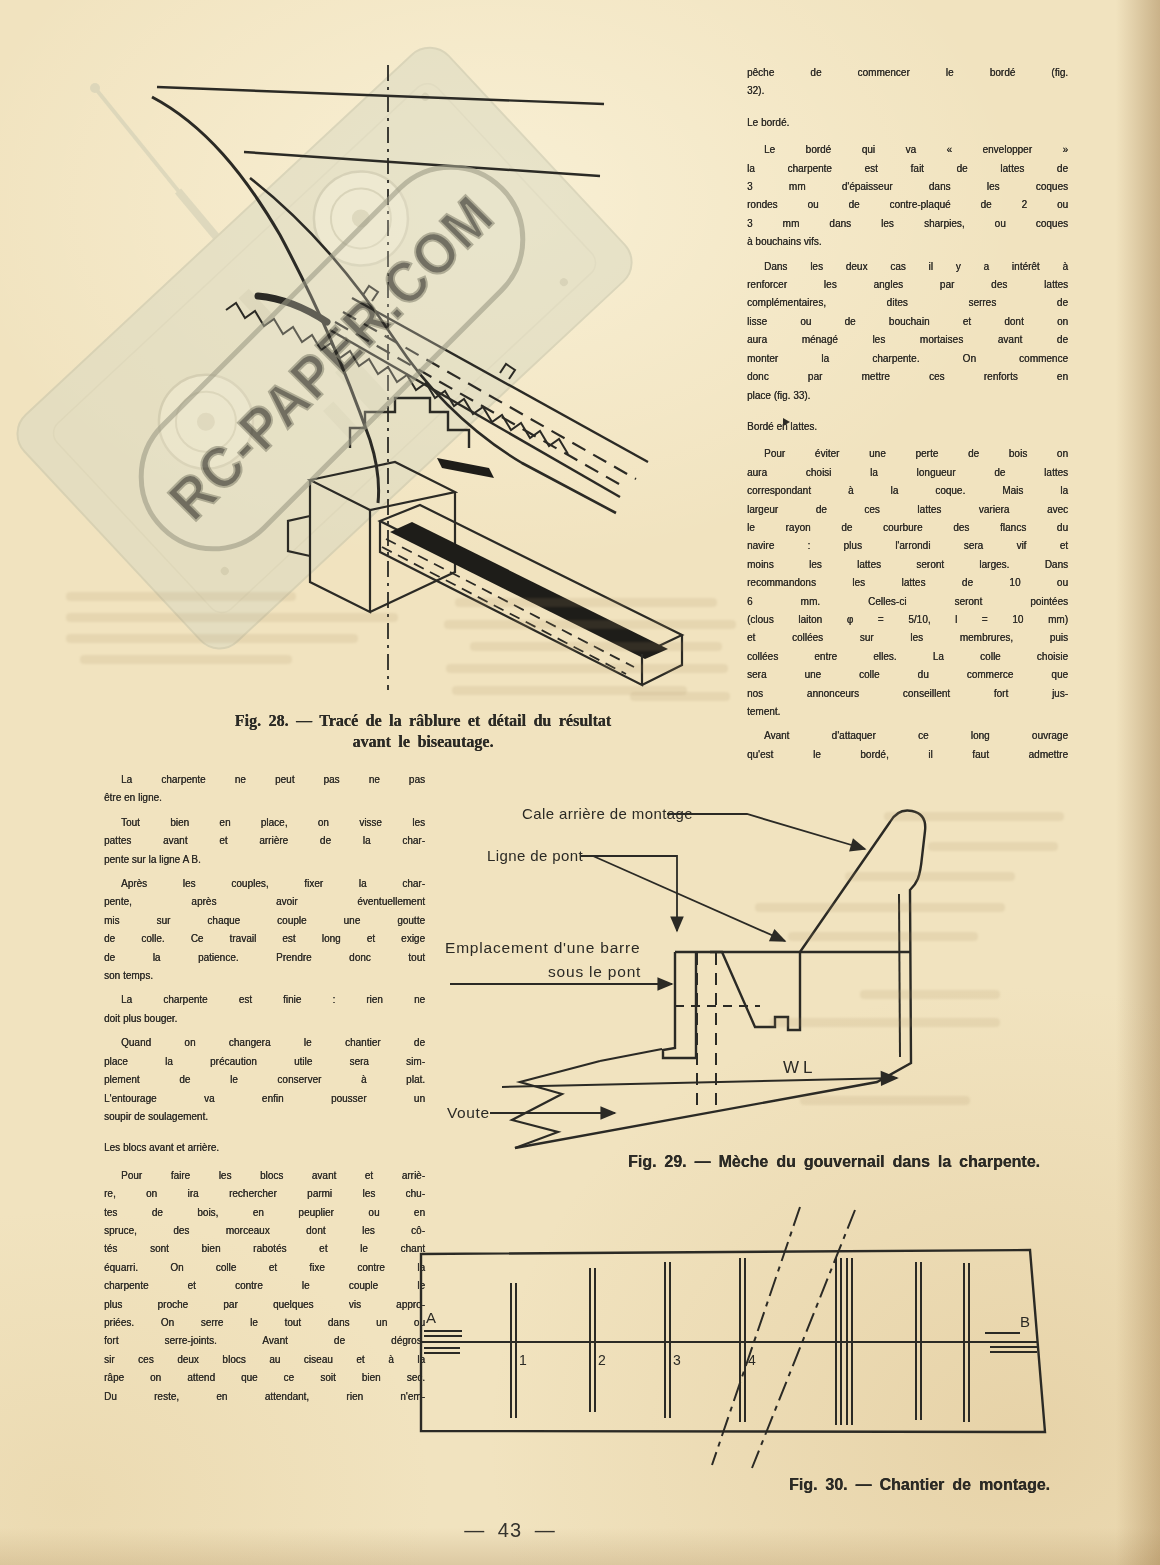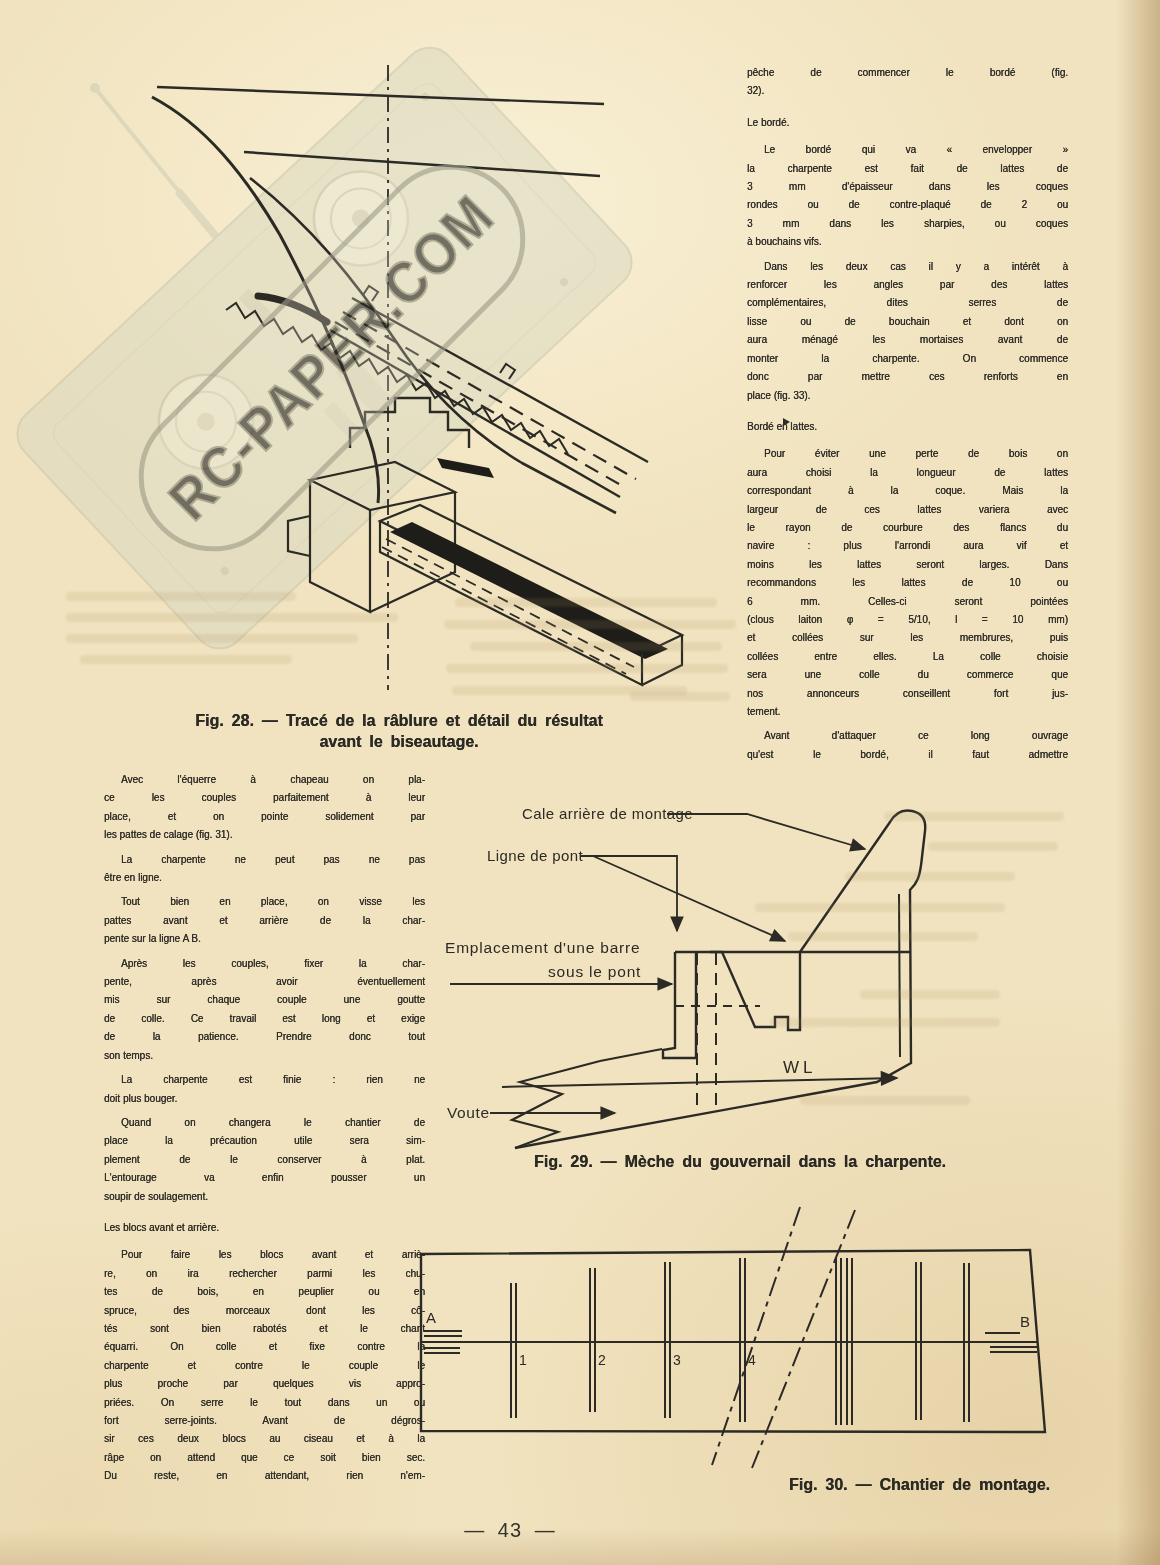--- a/index.html
+++ b/index.html
@@ -25,22 +25,22 @@
   .para .tline:first-child{text-indent:17px;}
   .para.noindent .tline:first-child{text-indent:0;}
   .tline{text-align:justify; text-align-last:justify; white-space:normal;}
   .tline.lastline{text-align-last:left;}
   .col-heading{margin:13px 0 9px 0;}
   .caption{
     position:absolute; text-align:center; font-weight:bold;
     font-size:16px; line-height:21px; color:#2b2a25; word-spacing:3.5px;
     text-shadow:0.25px 0 0 currentColor;
   }
-  .fig28-cap{left:129px; top:710px; width:540px;}
-  .fig29-cap{left:440px; top:1151px; width:600px;}
+  .fig28-cap{left:153px; top:710px; width:540px;font-family:Liberation Serif, serif;}
+  .fig29-cap{left:440px; top:1151px; width:600px;text-align:right;}
   .fig30-cap{left:430px; top:1474px; width:620px;text-align:right;}
   .pagenum{
     position:absolute; left:430px; top:1519px; width:160px; text-align:center;
     font-size:20px; color:#35332d; letter-spacing:1px; word-spacing:6px;
   }
   .ghost{
     position:absolute; height:9px; border-radius:4px;
     background:#a98f62; opacity:.15; filter:blur(1.2px);
   }
   .speck{
@@ -115,26 +115,20 @@
     </g>
   </svg>
 
   <div class="caption fig28-cap">
     <div>Fig. 28. — Tracé de la râblure et détail du résultat</div>
     <div>avant le biseautage.</div>
   </div>
 
   <div id="left-column" class="col">
       <div class="para">
-        <div class="tline">Avec l'équerre à chapeau on pla-</div>
-        <div class="tline">ce les couples parfaitement à leur</div>
-        <div class="tline">place, et on pointe solidement par</div>
-        <div class="tline lastline">les pattes de calage (fig. 31).</div>
-      </div>
-      <div class="para">
         <div class="tline">La charpente ne peut pas ne pas</div>
         <div class="tline lastline">être en ligne.</div>
       </div>
       <div class="para">
         <div class="tline">Tout bien en place, on visse les</div>
         <div class="tline">pattes avant et arrière de la char-</div>
         <div class="tline lastline">pente sur la ligne A B.</div>
       </div>
       <div class="para">
         <div class="tline">Après les couples, fixer la char-</div>
@@ -196,21 +190,21 @@
         <div class="tline">donc par mettre ces renforts en</div>
         <div class="tline lastline">place (fig. 33).</div>
       </div>
       <div class="col-heading">Bordé en lattes.</div>
       <div class="para">
         <div class="tline">Pour éviter une perte de bois on</div>
         <div class="tline">aura choisi la longueur de lattes</div>
         <div class="tline">correspondant à la coque. Mais la</div>
         <div class="tline">largeur de ces lattes variera avec</div>
         <div class="tline">le rayon de courbure des flancs du</div>
-        <div class="tline">navire : plus l'arrondi aura vif et</div>
+        <div class="tline">navire : plus l'arrondi sera vif et</div>
         <div class="tline">moins les lattes seront larges. Dans</div>
         <div class="tline">recommandons les lattes de 10 ou</div>
         <div class="tline">6 mm. Celles-ci seront pointées</div>
         <div class="tline">(clous laiton φ = 5/10, l = 10 mm)</div>
         <div class="tline">et collées sur les membrures, puis</div>
         <div class="tline">collées entre elles. La colle choisie</div>
         <div class="tline">sera une colle du commerce que</div>
         <div class="tline">nos annonceurs conseillent fort jus-</div>
         <div class="tline lastline">tement.</div>
       </div>

